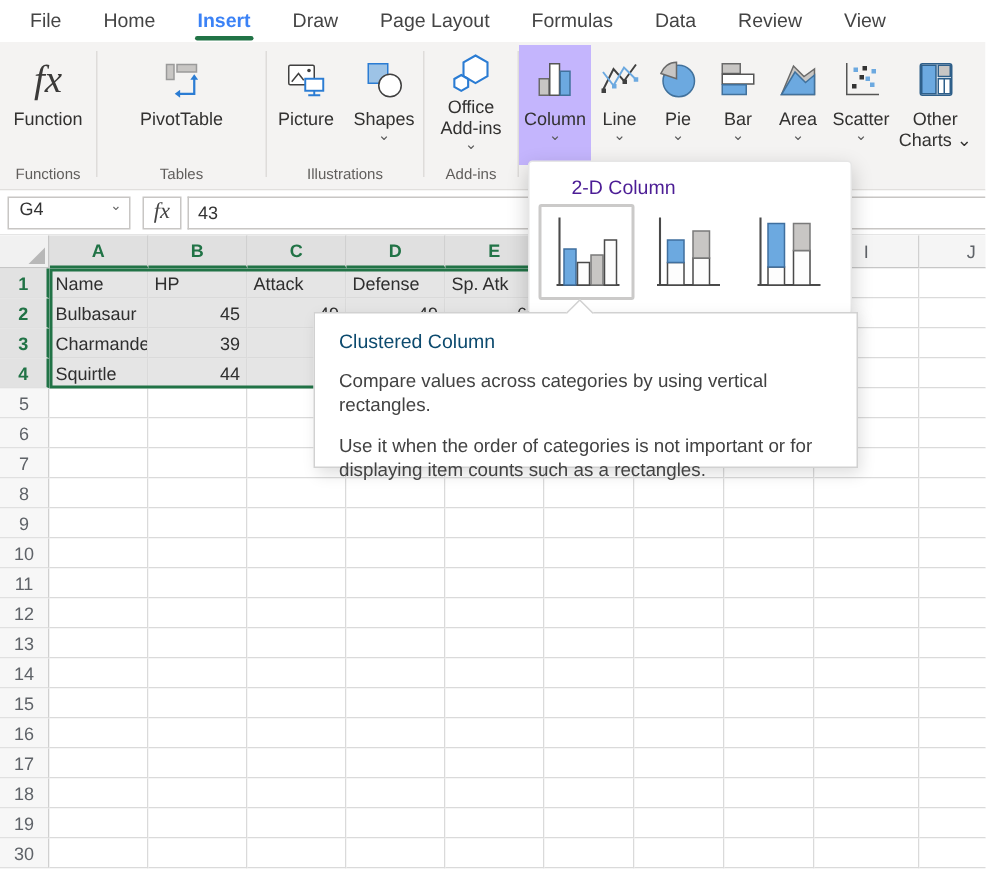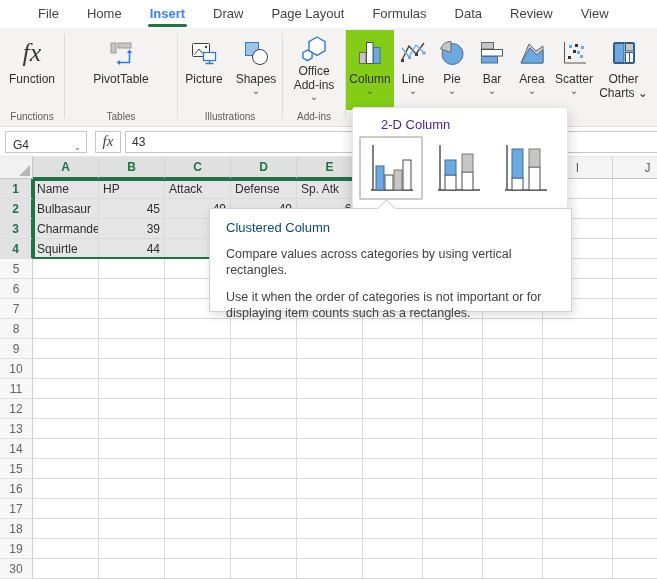--- a/index.html
+++ b/index.html
@@ -1,42 +1,42 @@
 <!DOCTYPE html>
 <html><head>
 <meta charset="utf-8">
 <style>
   * { margin:0; padding:0; box-sizing:border-box; }
   html,body { width:657px; height:579px; }
   body { font-family:"Liberation Sans", sans-serif; background:#fff; position:relative; overflow:hidden; }
   #stage { position:absolute; inset:0; width:657px; height:579px; background:#fff; overflow:hidden; }
 
   
-  .menubar { position:absolute; left:0; top:0; width:657px; height:28px; background:#fff; display:flex; align-items:center; padding-left:24px; }
+  .menubar { position:absolute; left:0; top:0; width:657px; height:28px; background:#fff; display:flex; align-items:center; padding-left:6px; }
   .mtab { font-size:13px; color:#444; padding:5px 14px 7px 14px; position:relative; cursor:default; white-space:nowrap; }
   .mtab.active { color:#3b82f6; font-weight:bold; }
   .mtab.active::after { content:""; position:absolute; left:12px; right:12px; bottom:1px; height:3px; background:#217346; border-radius:2px; }
 
   
   .ribbon { position:absolute; left:0; top:28px; width:657px; height:99px; background:#f4f3f2; border-bottom:1px solid #e1dfdd; display:flex; }
   .rgroup { display:flex; flex-direction:column; align-items:center; position:relative; padding-top:2px; }
   .rgroup .btnrow { display:flex; flex:1; }
   .rgroup .glabel { font-size:10px; color:#605e5c; height:16px; line-height:14px; white-space:nowrap; }
   .rdivider { width:1px; background:#dedcda; margin:6px 0 8px 0; }
   .rbtn { display:flex; flex-direction:column; align-items:center; padding-top:4px; cursor:default; }
   .rbtn .icon { height:38px; display:flex; align-items:center; justify-content:center; }
   .rbtn .blabel { font-size:12px; color:#323130; line-height:14px; white-space:nowrap; text-align:center; }
   .rbtn .chev { font-size:10px; color:#5a5a5a; line-height:10px; height:12px; }
-  .rbtn.hl { background:#84cc16; }
+  .rbtn.hl { background:#c4b5fd; }
   .fxicon { font-family:"Liberation Serif", serif; font-style:italic; font-size:26px; color:#3b3a39; }
   .fxsmall { font-family:"Liberation Serif", serif; font-style:italic; font-size:15px; color:#444; }
 
   
   .fbar { position:absolute; left:0; top:127px; width:657px; height:30px; background:#fff; border-bottom:1px solid #e5e5e5; display:flex; align-items:center; }
-  .namebox { margin-left:5px; width:82px; height:22px; border:1px solid #c8c6c4; background:#fff; font-size:12px; color:#333; display:flex; align-items:flex-end; padding-left:7px; }
+  .namebox { margin-left:5px; width:82px; height:22px; border:1px solid #c8c6c4; background:#fff; font-size:12px; color:#333; display:flex; align-items:flex-start; padding-left:7px; }
   .namebox .nbchev { margin-left:auto; margin-right:5px; color:#666; font-size:9px; }
   .fxbox { margin-left:8px; width:26px; height:22px; border:1px solid #c8c6c4; background:#fff; display:flex; align-items:center; justify-content:center; }
   .ffield { margin-left:4px; flex:1; height:22px; border:1px solid #c8c6c4; background:#fff; font-size:12px; color:#333; display:flex; align-items:center; padding-left:6px; margin-right:0; border-right:none; }
 
   
   .sheet { position:absolute; left:0; top:157px; width:657px; height:422px; background:#fff; }
   .colhdrs { position:absolute; left:0; top:0; height:22px; display:flex; }
   .corner { width:33px; height:22px; background:#f1f1f1; border-right:1px solid #c6c6c6; border-bottom:1px solid #c6c6c6; position:relative; }
   .corner::after { content:""; position:absolute; right:2px; bottom:2px; border-left:11px solid transparent; border-bottom:11px solid #b8b8b8; }
   .colh { height:22px; font-size:12px; color:#5f6368; background:#f5f5f5; border-right:1px solid #d0d0d0; border-bottom:1px solid #c6c6c6; display:flex; align-items:center; justify-content:center; }

